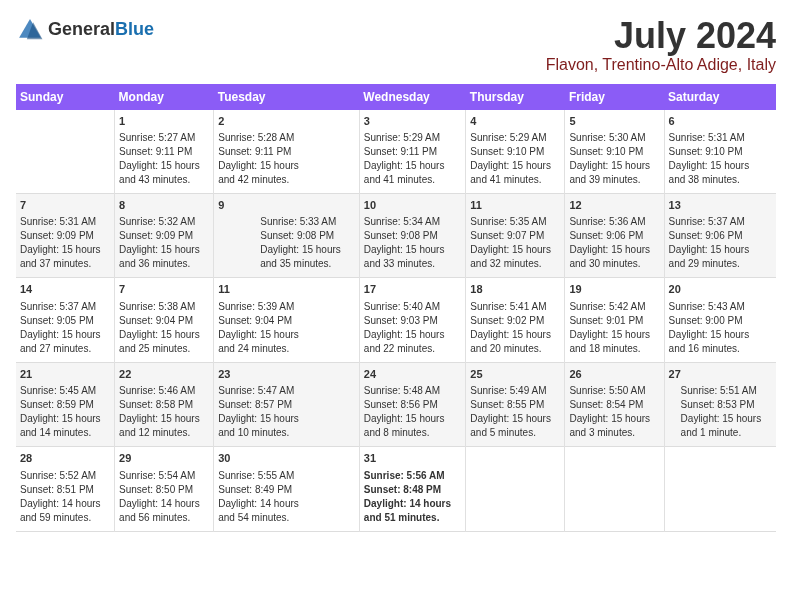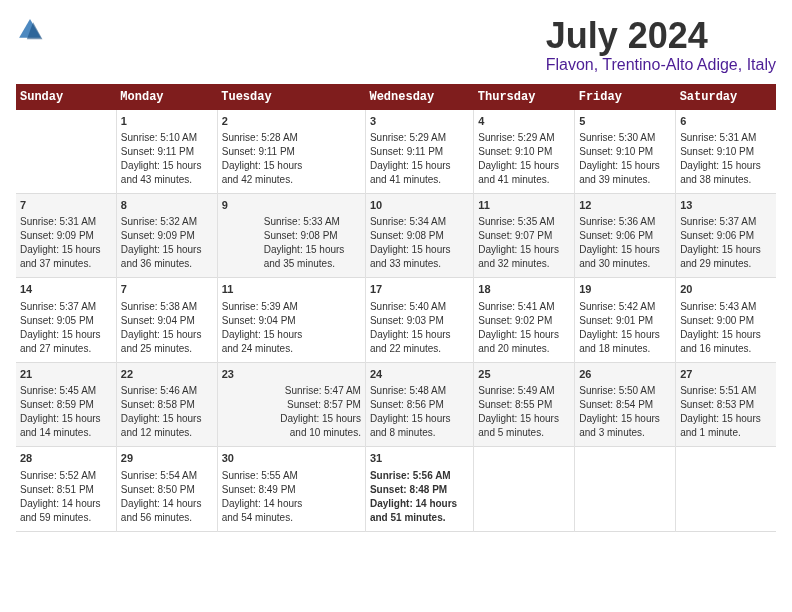--- a/index.html
+++ b/index.html
@@ -31,42 +31,41 @@
       font-size: 18px;
       font-weight: bold;
       color: #1a6faf;
       line-height: 1.1;
     }
     .logo-icon {
       width: 28px;
       height: 28px;
     }
     .title-area {
-      text-align: left;
+      text-align: right;
     }
     .month-title {
       font-size: 36px;
       font-weight: bold;
       color: #333;
       line-height: 1.1;
     }
     .location-title {
       font-size: 16px;
-      color: #4c1d95;
+      color: #7f1d1d;
       font-weight: normal;
     }
     table {
       width: 100%;
       border-collapse: collapse;
       font-size: 10.5px;
     }
     thead tr {
-      background-color: #7f1d1d;
+      background-color: #8b5cf6;
       color: #fff;
-      font-family: Liberation Mono, monospace;
     }
     thead th {
       padding: 6px 4px;
       text-align: left;
       font-size: 12px;
       font-weight: bold;
     }
     tbody tr {
       border-bottom: 1px solid #ddd;
     }
@@ -98,20 +97,25 @@
 </head>
 <body>
 
 <div class="header-area">
   <div class="logo">
     <svg class="logo-icon" viewBox="0 0 36 36">
       <rect x="0" y="0" width="36" height="36" fill="white"></rect>
       <polygon points="18,4 32,28 4,28" fill="#2e74b5" opacity="0.85"></polygon>
       <polygon points="22,8 34,30 14,30" fill="#1a4f80" opacity="0.6"></polygon>
     </svg>
+    <div>
+      <div>
+        <span class="logo-text-general">General</span><span class="logo-text-blue">Blue</span>
+      </div>
+    </div>
   </div>
   <div class="title-area">
     <div class="month-title">July 2024</div>
     <div class="location-title">Flavon, Trentino-Alto Adige, Italy</div>
   </div>
 </div>
 
 <table>
   <thead>
     <tr id="header-row">
@@ -122,21 +126,21 @@
         <th>Thursday</th>
         <th>Friday</th>
         <th>Saturday</th>
       </tr>
   </thead>
   <tbody id="calendar-body">
       <tr>
         <td>&nbsp;</td>
         <td>
           <span class="day-number">1</span>
-          <div class="day-info" style="white-space: pre-line;">Sunrise: 5:10 AM
+          <div class="day-info" style="white-space: pre-line;">Sunrise: 5:27 AM
 Sunset: 9:11 PM
 Daylight: 15 hours
 and 43 minutes.</div>
         </td>
         <td>
           <span class="day-number">2</span>
           <div class="day-info" style="white-space: pre-line;">Sunrise: 5:28 AM
 Sunset: 9:11 PM
 Daylight: 15 hours
 and 42 minutes.</div>
@@ -282,21 +286,21 @@
         </td>
         <td>
           <span class="day-number">22</span>
           <div class="day-info" style="white-space: pre-line;">Sunrise: 5:46 AM
 Sunset: 8:58 PM
 Daylight: 15 hours
 and 12 minutes.</div>
         </td>
         <td>
           <span class="day-number">23</span>
-          <div class="day-info" style="white-space: pre-line; text-align: right;">Sunrise: 5:47 AM
+          <div class="day-info" style="white-space: pre-line;">Sunrise: 5:47 AM
 Sunset: 8:57 PM
 Daylight: 15 hours
 and 10 minutes.</div>
         </td>
         <td>
           <span class="day-number">24</span>
           <div class="day-info" style="white-space: pre-line;">Sunrise: 5:48 AM
 Sunset: 8:56 PM
 Daylight: 15 hours
 and 8 minutes.</div>
@@ -310,21 +314,21 @@
         </td>
         <td>
           <span class="day-number">26</span>
           <div class="day-info" style="white-space: pre-line;">Sunrise: 5:50 AM
 Sunset: 8:54 PM
 Daylight: 15 hours
 and 3 minutes.</div>
         </td>
         <td>
           <span class="day-number">27</span>
-          <div class="day-info" style="white-space: pre-line;">Sunrise: 5:51 AM
+          <div class="day-info" style="white-space: pre-line; margin-left: 12px;">Sunrise: 5:51 AM
 Sunset: 8:53 PM
 Daylight: 15 hours
 and 1 minute.</div>
         </td>
       </tr>
       <tr>
         <td>
           <span class="day-number">28</span>
           <div class="day-info" style="white-space: pre-line;">Sunrise: 5:52 AM
 Sunset: 8:51 PM

